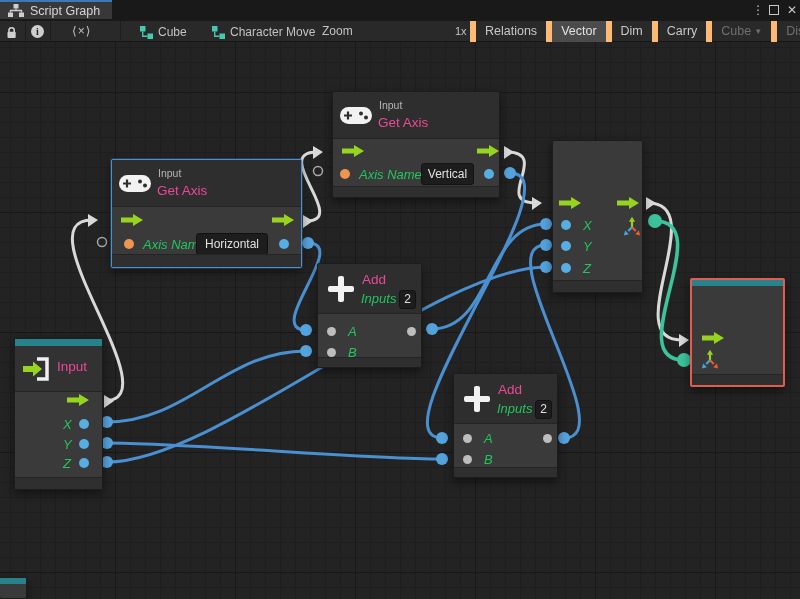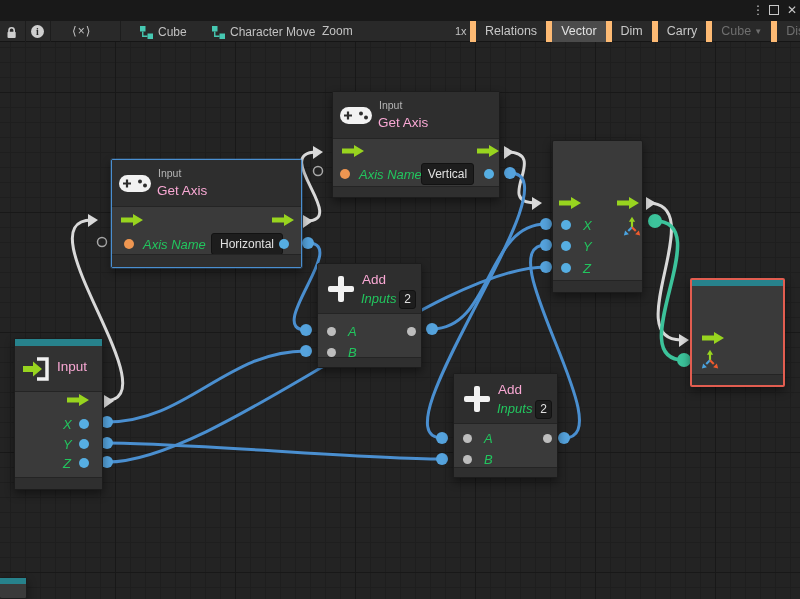--- a/index.html
+++ b/index.html
@@ -34,37 +34,46 @@
   #wires{position:absolute;top:0;left:0;z-index:2;pointer-events:none;}
   
   .node{position:absolute;z-index:3;background:#3a3a3a;border:1px solid #1c1c1c;border-radius:2px;
     box-shadow:0 4px 10px rgba(0,0,0,.45);box-sizing:border-box;}
   .node.selected{border:1px solid #4a8fd1;box-shadow:0 0 0 1px rgba(74,143,209,.25),0 4px 10px rgba(0,0,0,.45);}
   .node.flagged{border:2px solid #e25d50;}
   .nhead{position:absolute;left:0;right:0;top:0;background:#2e2e2e;border-bottom:1px solid #242424;}
   .nfoot{position:absolute;left:0;right:0;bottom:0;background:#2f2f2f;border-top:1px solid #242424;}
   .strip{position:absolute;left:0;right:0;top:0;height:7px;background:#27828c;}
   .sub{position:absolute;font-size:10.5px;color:#b5b5b5;white-space:nowrap;}
-  .ttl{position:absolute;font-size:13.5px;color:#f9a8d4;white-space:nowrap;}
+  .ttl{position:absolute;font-size:13.5px;color:#ec4899;white-space:nowrap;}
   .plabel{position:absolute;font-size:13px;color:#22c55e;white-space:nowrap;font-style:italic;}
   .vbox{position:absolute;background:#1d1d1d;border:1px solid #121212;border-radius:3px;
     font-size:12px;color:#e0e0e0;text-align:center;line-height:20px;box-sizing:border-box;}
   .dot{position:absolute;border-radius:50%;}
   .dot.blue{width:10px;height:10px;background:#56aee2;}
   .dot.orange{width:10px;height:10px;background:#ee9651;}
   .dot.gray{width:9px;height:9px;background:#bdbdbd;}
   .icon{position:absolute;}
   .plus{position:absolute;color:#f2f2f2;}
   .plus:before{content:"";position:absolute;left:10px;top:0;width:6px;height:26px;background:#f2f2f2;border-radius:2px;}
   .plus:after{content:"";position:absolute;left:0;top:10px;width:26px;height:6px;background:#f2f2f2;border-radius:2px;}
 </style>
 </head>
 <body>
 
 <div id="tabbar">
+  <div id="tab-active">
+    <svg class="icon" style="position:static" width="16" height="13" viewBox="0 0 16 13">
+      <rect x="5.5" y="0" width="5" height="4.5" fill="#cfcfcf"></rect>
+      <rect x="0" y="8.5" width="5" height="4.5" fill="#cfcfcf"></rect>
+      <rect x="11" y="8.5" width="5" height="4.5" fill="#cfcfcf"></rect>
+      <path d="M8,4.5 V6.5 M2.5,8.5 V6.5 H13.5 V8.5" stroke="#cfcfcf" stroke-width="1.3" fill="none"></path>
+    </svg>
+    <span>Script Graph</span>
+  </div>
   <div class="wctrl" style="left:752px;">
       <span>⋮</span>
     </div>
   <div class="wctrl" style="left:769px;">
     <span style="display:inline-block;width:8px;height:8px;border:1.5px solid #c8c8c8;"></span>
   </div>
   <div class="wctrl" style="left:787px;">
       <span>✕</span>
     </div>
 </div>
@@ -207,21 +216,21 @@
     <div class="ttl" style="left:45px;top:23px;">Get Axis</div>
   </div>
   <svg class="icon" style="left:9px;top:54px;" width="22" height="12" viewBox="0 0 22 12">
       <polygon points="0,3.5 12,3.5 12,0 22,6 12,12 12,8.5 0,8.5" fill="#98d41f"></polygon>
     </svg>
   <svg class="icon" style="left:160px;top:54px;" width="22" height="12" viewBox="0 0 22 12">
       <polygon points="0,3.5 12,3.5 12,0 22,6 12,12 12,8.5 0,8.5" fill="#98d41f"></polygon>
     </svg>
   <div class="dot orange" style="left:12px;top:79px;"></div>
   <div class="plabel" style="left:31px;top:77px;">Axis Name</div>
-  <div class="vbox" style="left:99px;top:73px;width:72px;height:22px;">Horizontal</div>
+  <div class="vbox" style="left:84px;top:73px;width:72px;height:22px;">Horizontal</div>
   <div class="dot blue" style="left:167px;top:79px;"></div>
   <div class="nfoot" style="height:12px;"></div>
 </div>
 
 <div class="node" style="left:317px;top:263px;width:105px;height:105px;">
   <div class="nhead" style="height:49px;">
     <div class="plus" style="left:10px;top:12px;width:26px;height:26px;"></div>
     <div class="ttl" style="left:44px;top:8px;">Add</div>
     <div class="plabel" style="left:43px;top:27px;">Inputs</div>
     <div class="vbox" style="left:81px;top:26px;width:17px;height:19px;line-height:17px;">2</div>

